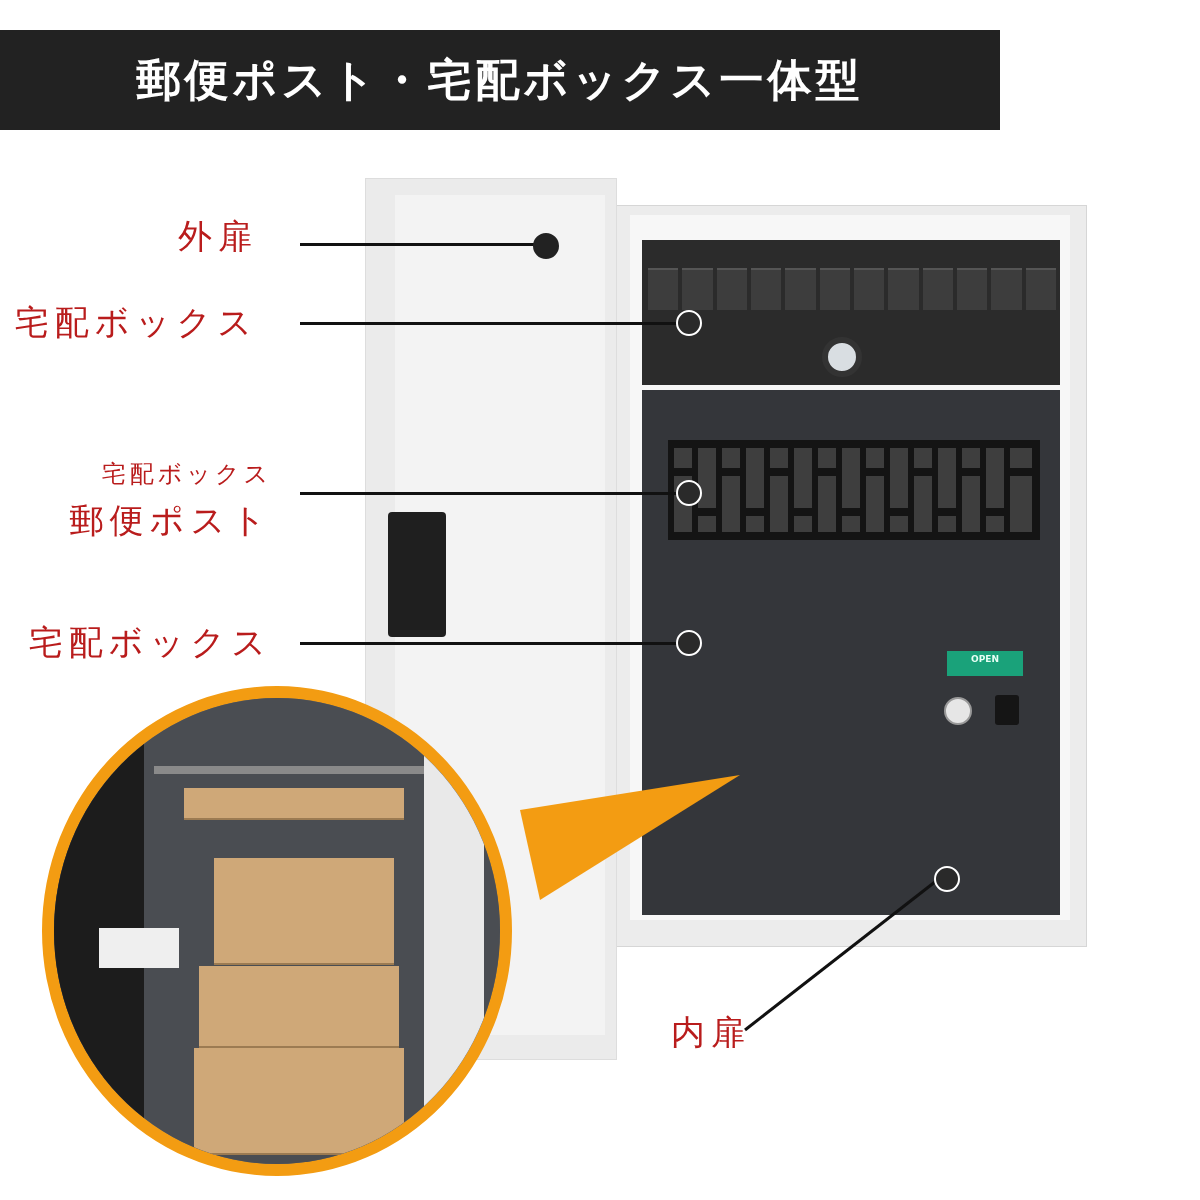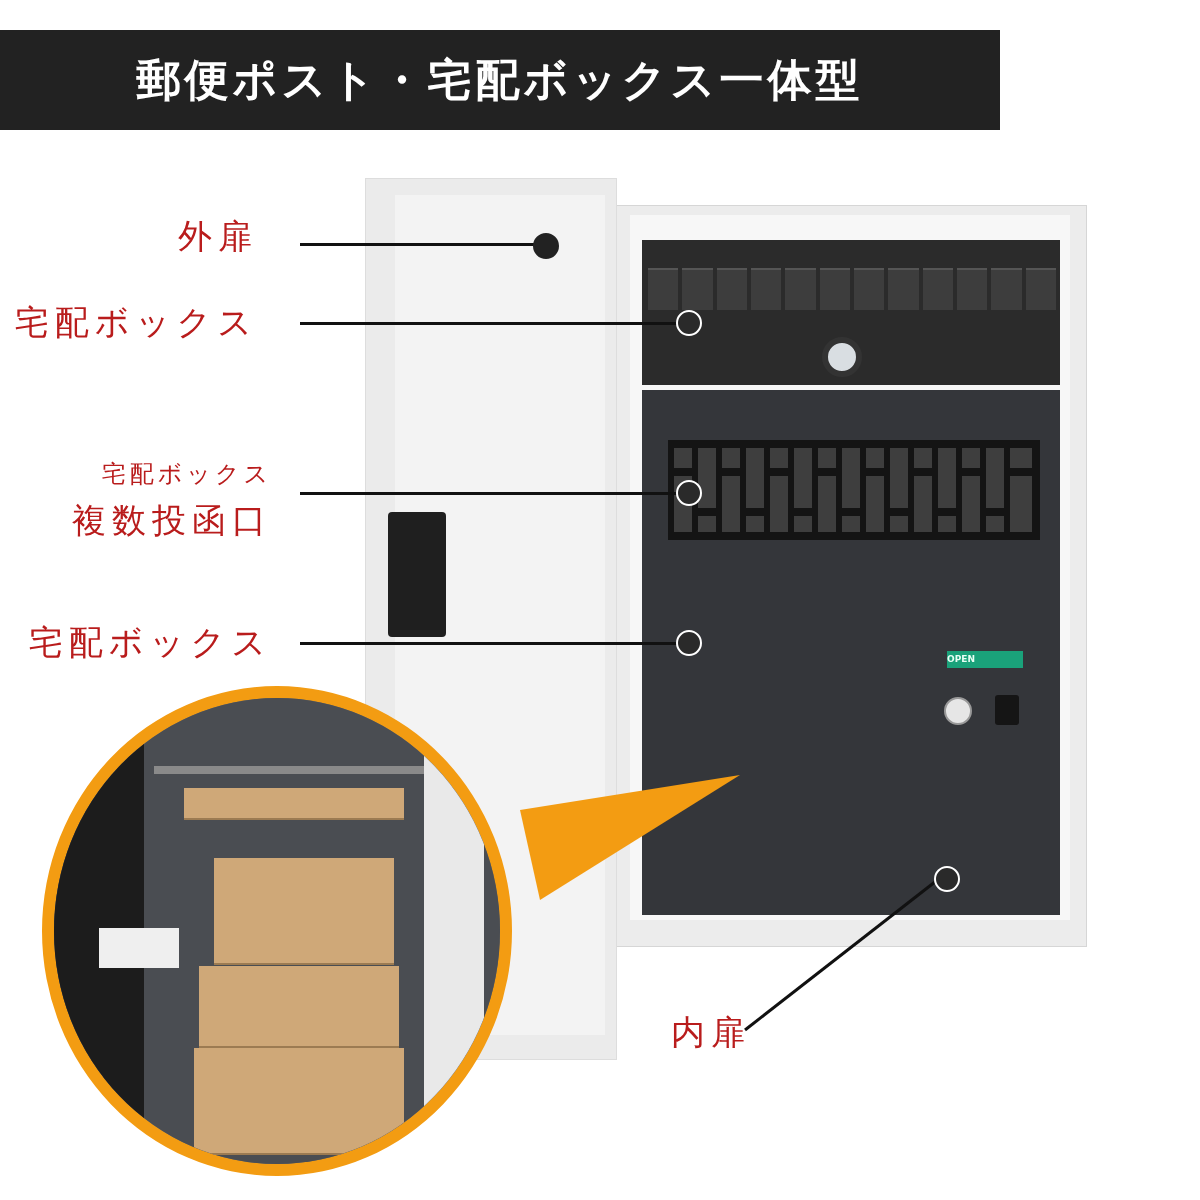--- a/index.html
+++ b/index.html
@@ -17,21 +17,21 @@
   .outer-door-inner{left:395px;top:195px;width:210px;height:840px;background:#f3f3f3;}
   .door-handle{left:388px;top:512px;width:58px;height:125px;background:#1f1f1f;border-radius:4px;}
   .body-frame{left:615px;top:205px;width:470px;height:740px;background:#ececec;border:1px solid #d6d6d6;}
   .inner-frame{left:630px;top:215px;width:440px;height:705px;background:#f7f7f7;}
   .mail-panel{left:642px;top:240px;width:418px;height:145px;background:#2b2b2b;}
   .mail-slots{left:648px;top:268px;width:408px;height:42px;display:flex;gap:4px;}
   .mail-slot{flex:1;background:#3d3d3d;border-top:2px solid #555;}
   .dial{left:822px;top:337px;width:40px;height:40px;border-radius:50%;background:#d9dee2;border:6px solid #333;box-sizing:border-box;}
   .delivery-panel{left:642px;top:390px;width:418px;height:525px;background:#34363a;}
   .multi-slot{left:668px;top:440px;width:372px;height:100px;background:#141414;}
-  .green-tag{left:947px;top:651px;width:76px;height:17px;background:#1aa27a;color:#e8fff5;font-size:9px;font-weight:bold;line-height:17px;}
+  .green-tag{left:947px;top:651px;width:76px;height:25px;background:#1aa27a;color:#e8fff5;font-size:9px;font-weight:bold;text-align:center;line-height:17px;}
   .keyhole{left:944px;top:697px;width:24px;height:24px;border-radius:50%;background:#e6e6e6;border:2px solid #999;}
   .latch{left:995px;top:695px;width:24px;height:30px;background:#151515;border-radius:3px;}
   
   .zoom-pointer{left:520px;top:660px;width:280px;height:260px;}
   .zoom-circle{left:42px;top:686px;width:470px;height:490px;border-radius:50%;border:12px solid #f39c12;background:#6b6e72;overflow:hidden;box-sizing:border-box;}
   .box{position:absolute;background:#cfa878;border-bottom:2px solid #9c7b52;}
 </style>
 </head>
 <body>
 
@@ -120,21 +120,21 @@
 
 <div class="abs label" style="right:942px;top:214px;">外扉</div>
 <div class="abs leader" style="left:300px;top:243px;width:240px;"></div>
 <div class="abs dot dark" style="left:533px;top:233px;"></div>
 
 <div class="abs label" style="right:942px;top:300px;">宅配ボックス</div>
 <div class="abs leader" style="left:300px;top:322px;width:380px;"></div>
 <div class="abs dot" style="left:676px;top:310px;"></div>
 
 <div class="abs label small" style="right:928px;top:458px;">宅配ボックス</div>
-<div class="abs label" style="right:928px;top:498px;">複数投函口</div>
+<div class="abs label" style="right:928px;top:498px;">郵便ポスト</div>
 <div class="abs leader" style="left:300px;top:492px;width:380px;"></div>
 <div class="abs dot" style="left:676px;top:480px;"></div>
 
 <div class="abs label" style="right:928px;top:620px;">宅配ボックス</div>
 <div class="abs leader" style="left:300px;top:642px;width:380px;"></div>
 <div class="abs dot" style="left:676px;top:630px;"></div>
 
 <svg class="abs" style="left:740px;top:870px;width:220px;height:170px;" viewBox="0 0 220 170">
   <line x1="5" y1="160" x2="200" y2="8" stroke="#111" stroke-width="3"></line>
 </svg>

